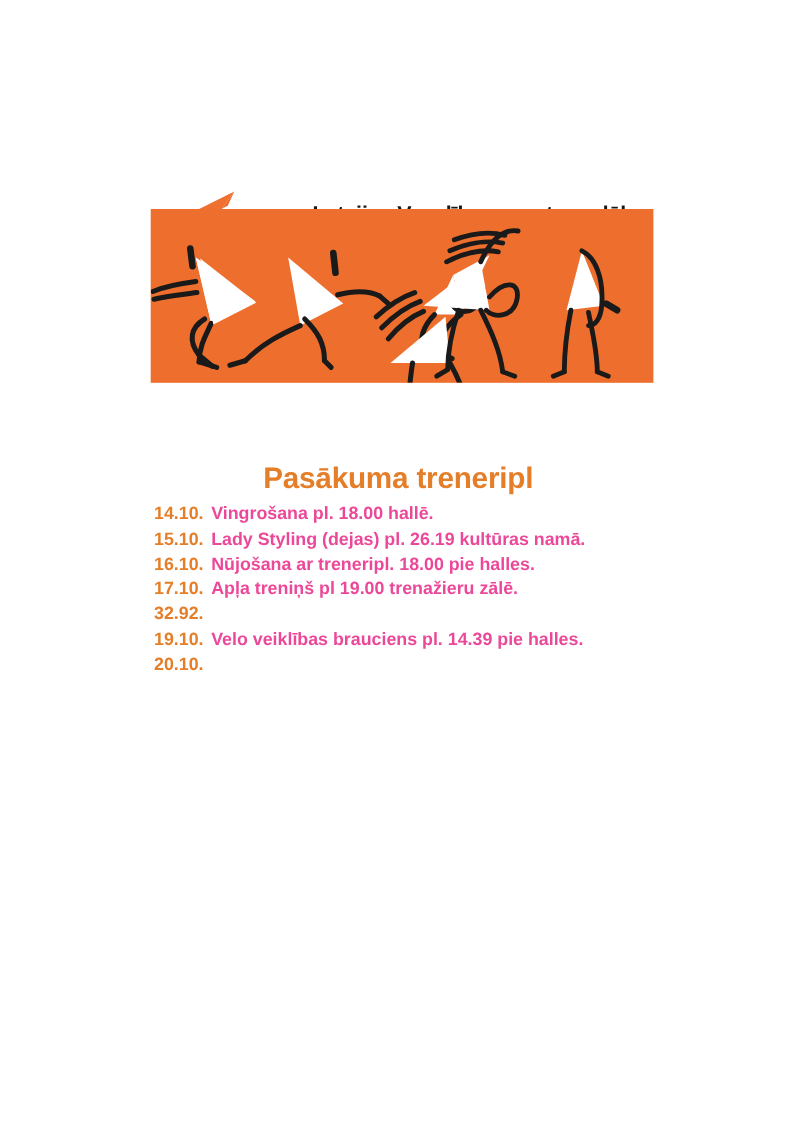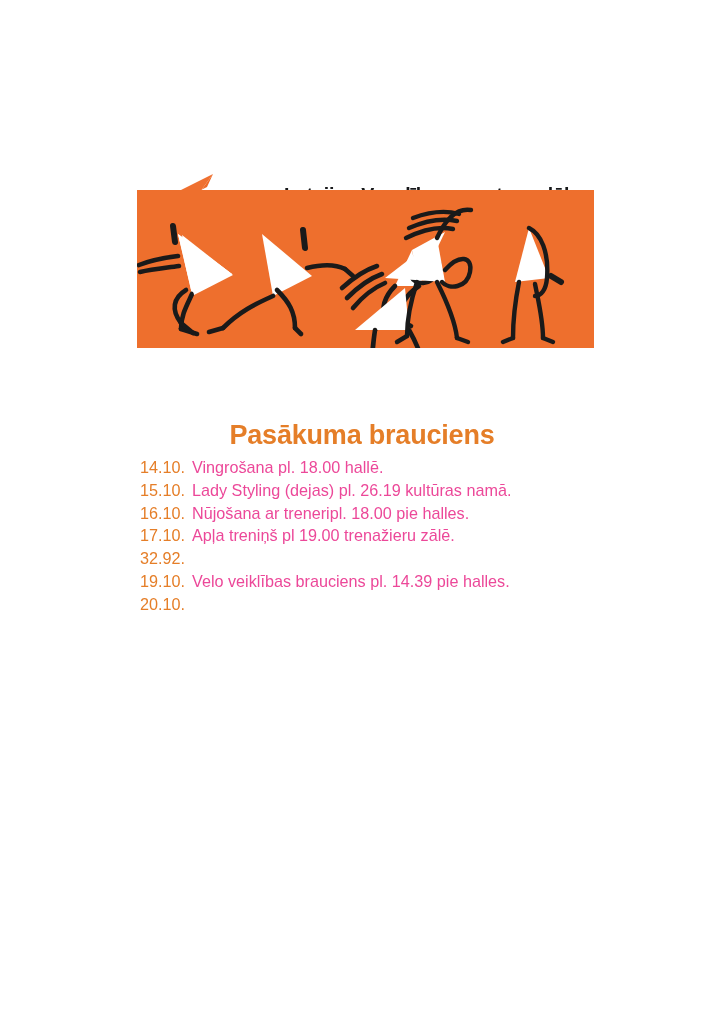--- a/index.html
+++ b/index.html
@@ -89,21 +89,21 @@
   .programme-list {
     margin: 0;
     padding: 0;
     list-style: none;
     padding-left: 140px;
   }
   .programme-item {
     display: flex;
     align-items: baseline;
     font-size: 16.2px;
-    font-weight: normal;
+    font-weight: bold;
     line-height: 22.8px;
     white-space: nowrap;
   }
   .item-date {
     color: #e57e28;
     margin-right: 7px;
   }
   .item-text {
     color: #ec4899;
   }
@@ -203,21 +203,21 @@
         <path d="M398,94 C402,114 406,130 406,148"></path>
         <path d="M376,148 L366,152"></path>
         <path d="M406,148 L416,152"></path>
         <path d="M414,86 L424,92" stroke-width="6"></path>
       </g>
     </svg>
   </div>
 
   <div class="programme">
 
-    <div class="programme-heading">Pasākuma brauciens</div>
+    <div class="programme-heading">Pasākuma treneripl</div>
 
     <ul class="programme-list">
       <li class="programme-item">
         <span class="item-date">14.10.</span>
         <span class="item-text">Vingrošana pl. 18.00 hallē.</span>
       </li>
       <li class="programme-item">
         <span class="item-date">15.10.</span>
         <span class="item-text">Lady Styling (dejas) pl. 26.19 kultūras namā.</span>
       </li>

